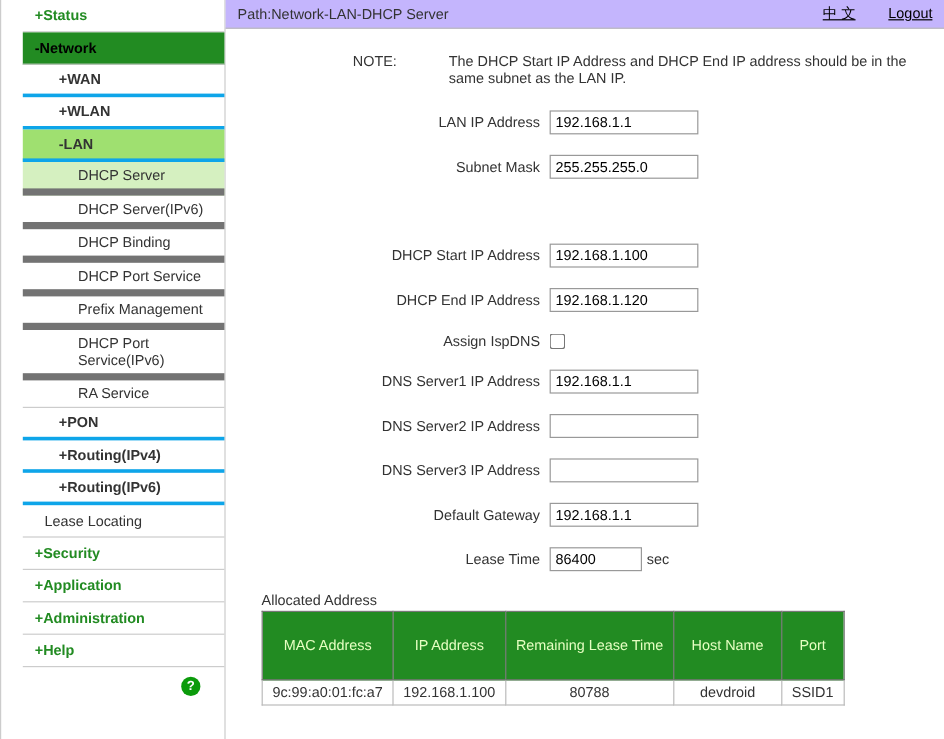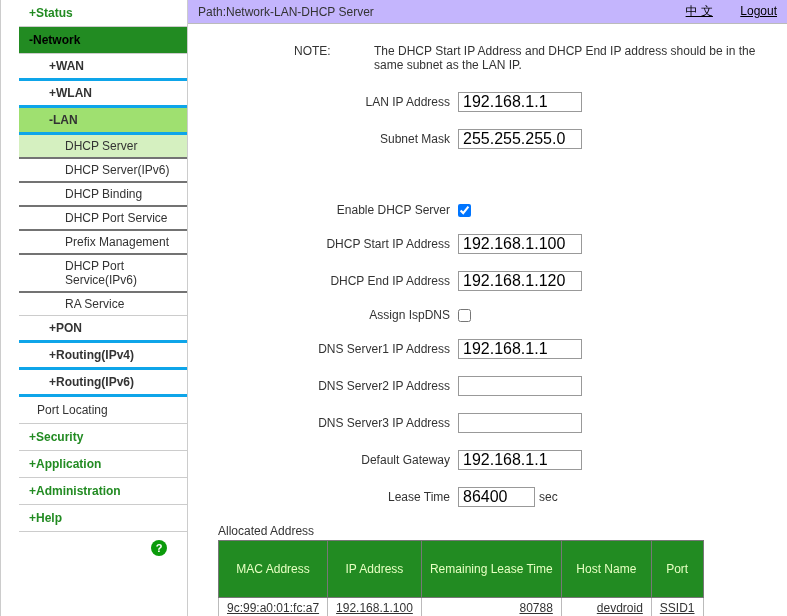--- a/index.html
+++ b/index.html
@@ -3,41 +3,41 @@
 <meta charset="utf-8">
 <style>
 * { box-sizing: border-box; margin: 0; padding: 0; }
 body { font-family: Arial, sans-serif; font-size: 12px; color: #333; background: #fff; width: 787px; }
 .container { display: flex; }
 .sidebar { width: 188px; border: 1px solid #ccc; border-top: none; padding-left: 18px; }
 .nav-item { padding: 6px 10px; border-bottom: 1px solid #ccc; cursor: pointer; font-weight: bold; color: #228B22; }
 .nav-item.active { background: #228B22; color: #000000; }
 .nav-sub { padding: 5px 10px 5px 30px; border-bottom: 3px solid #0ea5e9; cursor: pointer; color: #333; font-weight: bold; }
 .nav-sub.expanded { background: #9fe070; color: #333; }
-.nav-sub2 { padding: 4px 10px 4px 46px; cursor: pointer; color: #333; font-weight: normal; border-bottom: 2px solid #737373; }
+.nav-sub2 { padding: 4px 10px 4px 46px; cursor: pointer; color: #333; font-weight: normal; border-bottom: 6px solid #737373; }
 .nav-sub2.selected { background: #d5f0c0; }
 .nav-plain { padding: 6px 10px 6px 18px; border-bottom: 1px solid #ccc; cursor: pointer; color: #333; font-weight: normal; }
 .help-icon-wrap { text-align: right; padding: 8px 20px; }
 .help-icon { display: inline-block; width: 16px; height: 16px; border-radius: 50%; background: #0b9b0b; color: #fff; text-align: center; line-height: 16px; font-size: 11px; font-weight: bold; }
 .main { flex: 1; position: relative; }
 .topbar { background: #c4b5fd; padding: 4px 10px; border-bottom: 1px solid #bbb; display: flex; justify-content: space-between; align-items: center; height: 24px; }
 .topbar-right a { margin-left: 24px; color: #000; text-decoration: underline; }
 .content { padding: 20px 30px 10px 60px; }
 .note-row { display: flex; margin-bottom: 20px; }
 .note-label { width: 60px; margin-left: 46px; }
 .note-text { flex: 1; padding-left: 20px; }
 .form-row { display: flex; align-items: center; margin: 17px 0; }
 .form-label { width: 210px; text-align: right; padding-right: 8px; }
-.form-input { width: 124px; height: 20px; border: 1px solid #999; padding: 1px 4px; font-size: 16px; }
+.form-input { width: 124px; height: 20px; border: 1px solid #999; padding: 1px 4px; font-size: 12px; }
 .form-suffix { margin-left: 4px; }
 .section-gap { height: 20px; }
 .alloc-title { margin-top: 16px; margin-bottom: 2px; margin-left: -30px; }
 .alloc-table { border-collapse: collapse; margin-left: -30px; }
 .alloc-table th { background: #228B22; color: #E6FFC2; font-weight: normal; border: 1px solid #777; padding: 21px 8px; text-align: center; }
-.alloc-table td { border: 1px solid #bbb; padding: 3px 8px; text-align: right; text-decoration: underline; }
+.alloc-table td { border: 1px solid #bbb; padding: 3px 8px; text-align: center; }
 .footer { margin-top: 20px; }
 .footer-bar { height: 16px; background: linear-gradient(to right, #b6e27d 0%, #228B22 70%, #228B22 100%); border-radius: 8px 0 0 8px; margin-left: 90px; }
 .footer-btns { text-align: right; padding: 6px 8px 10px 0; }
 .footer-btns button { padding: 2px 10px; margin-left: 4px; font-size: 12px; border: 1px solid #888; background: #f4f4f4; cursor: pointer; }
 input[type=checkbox] { margin: 0; }
 </style>
 </head>
 <body>
 
 <div class="container">
@@ -50,21 +50,21 @@
     <div class="nav-sub2 selected">DHCP Server</div>
     <div class="nav-sub2">DHCP Server(IPv6)</div>
     <div class="nav-sub2">DHCP Binding</div>
     <div class="nav-sub2">DHCP Port Service</div>
     <div class="nav-sub2">Prefix Management</div>
     <div class="nav-sub2">DHCP Port Service(IPv6)</div>
     <div class="nav-sub2" style="border-bottom:1px solid #ccc;">RA Service</div>
     <div class="nav-sub">+PON</div>
     <div class="nav-sub">+Routing(IPv4)</div>
     <div class="nav-sub">+Routing(IPv6)</div>
-    <div class="nav-plain">Port Locating</div>
+    <div class="nav-plain">Lease Locating</div>
     <div class="nav-item">+Security</div>
     <div class="nav-item">+Application</div>
     <div class="nav-item">+Administration</div>
     <div class="nav-item">+Help</div>
     <div class="help-icon-wrap">
       <span class="help-icon">?</span>
     </div>
   </div>
 
   <div class="main">
@@ -86,24 +86,20 @@
         <div class="form-label">LAN IP Address</div>
         <input class="form-input" value="192.168.1.1" style="">
       </div>
       <div class="form-row">
         <div class="form-label">Subnet Mask</div>
         <input class="form-input" value="255.255.255.0" style="">
       </div>
 
       <div class="section-gap"></div>
 
-      <div class="form-row">
-        <div class="form-label">Enable DHCP Server</div>
-        <input type="checkbox" checked="" style="">
-      </div>
       <div class="form-row">
         <div class="form-label">DHCP Start IP Address</div>
         <input class="form-input" value="192.168.1.100" style="">
       </div>
       <div class="form-row">
         <div class="form-label">DHCP End IP Address</div>
         <input class="form-input" value="192.168.1.120" style="">
       </div>
       <div class="form-row">
         <div class="form-label">Assign IspDNS</div>

